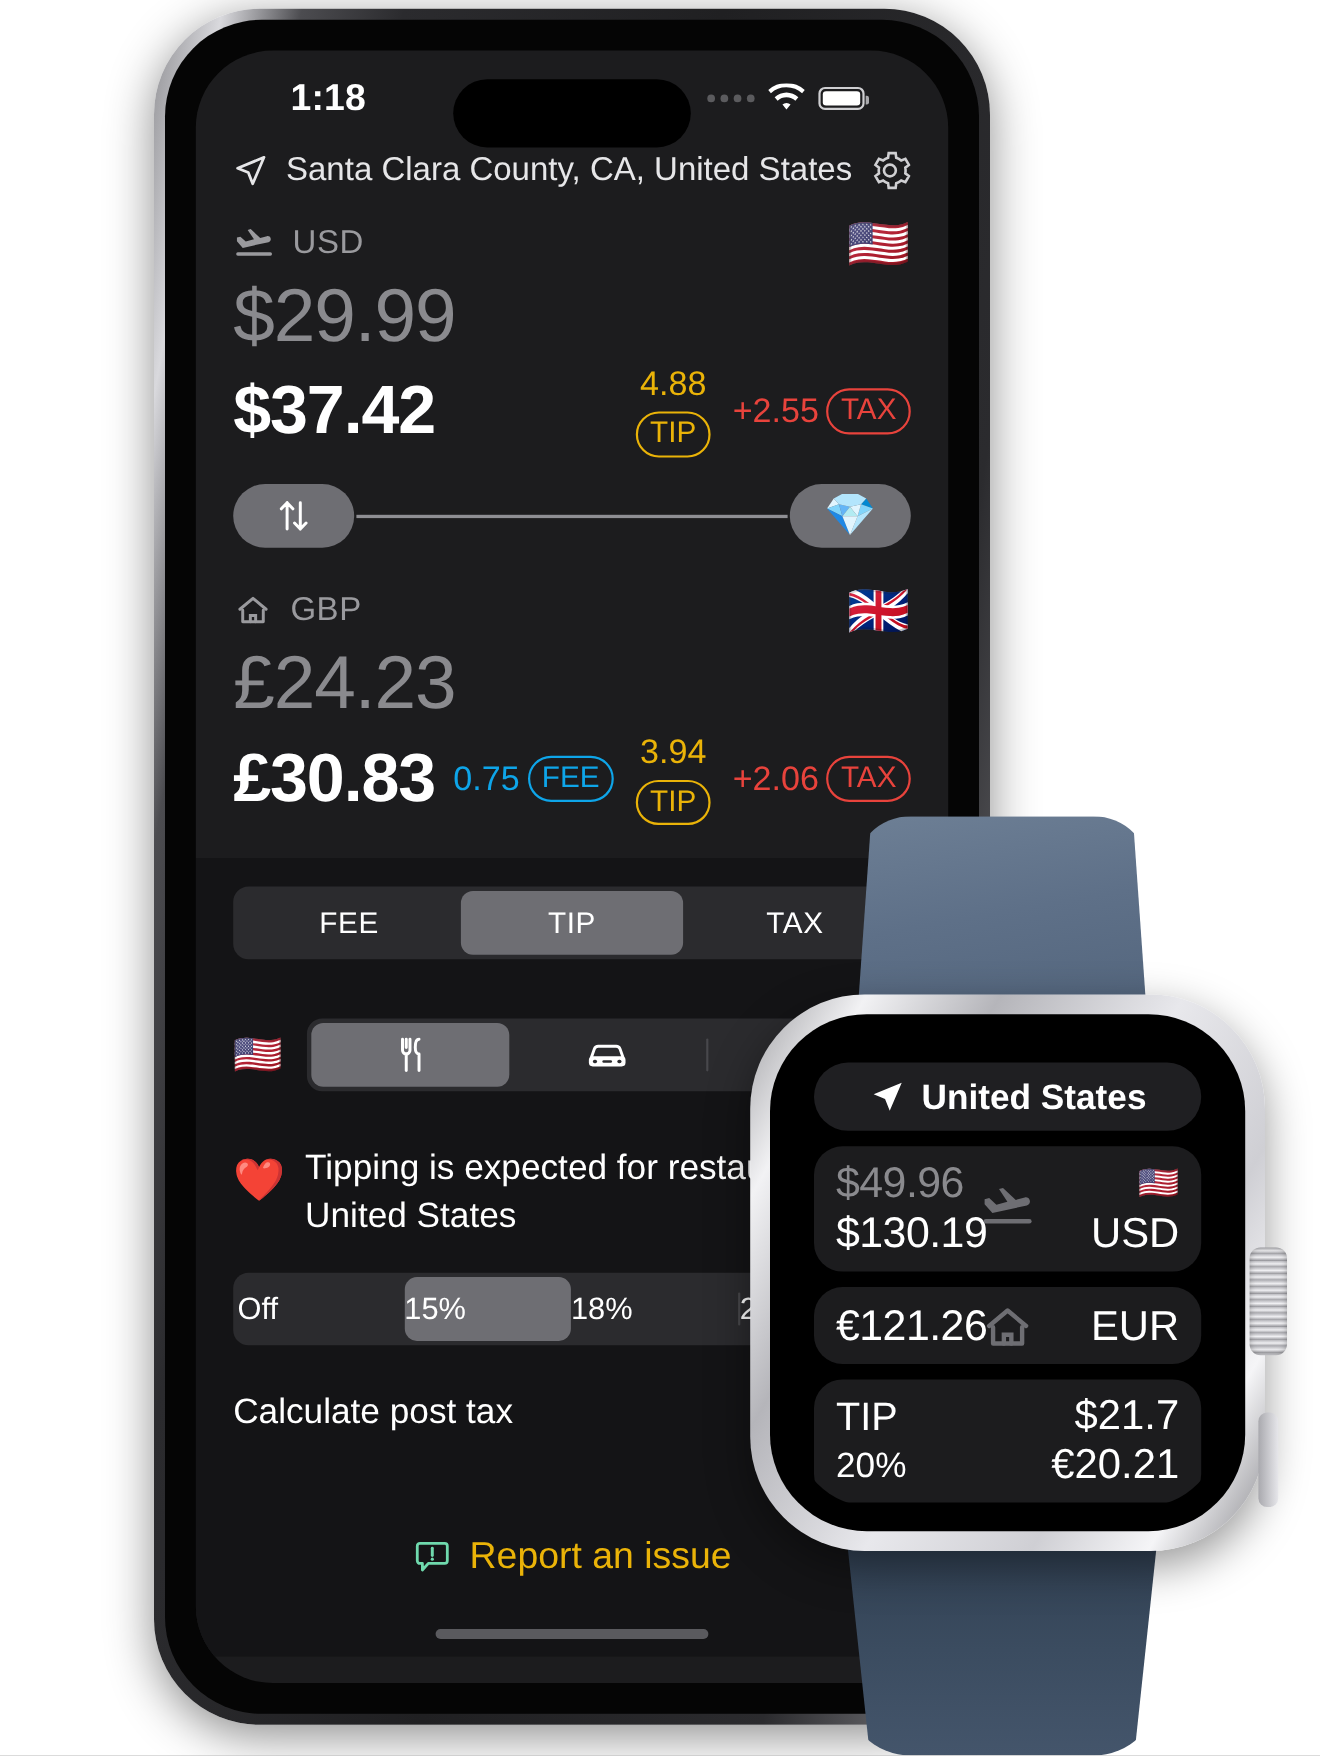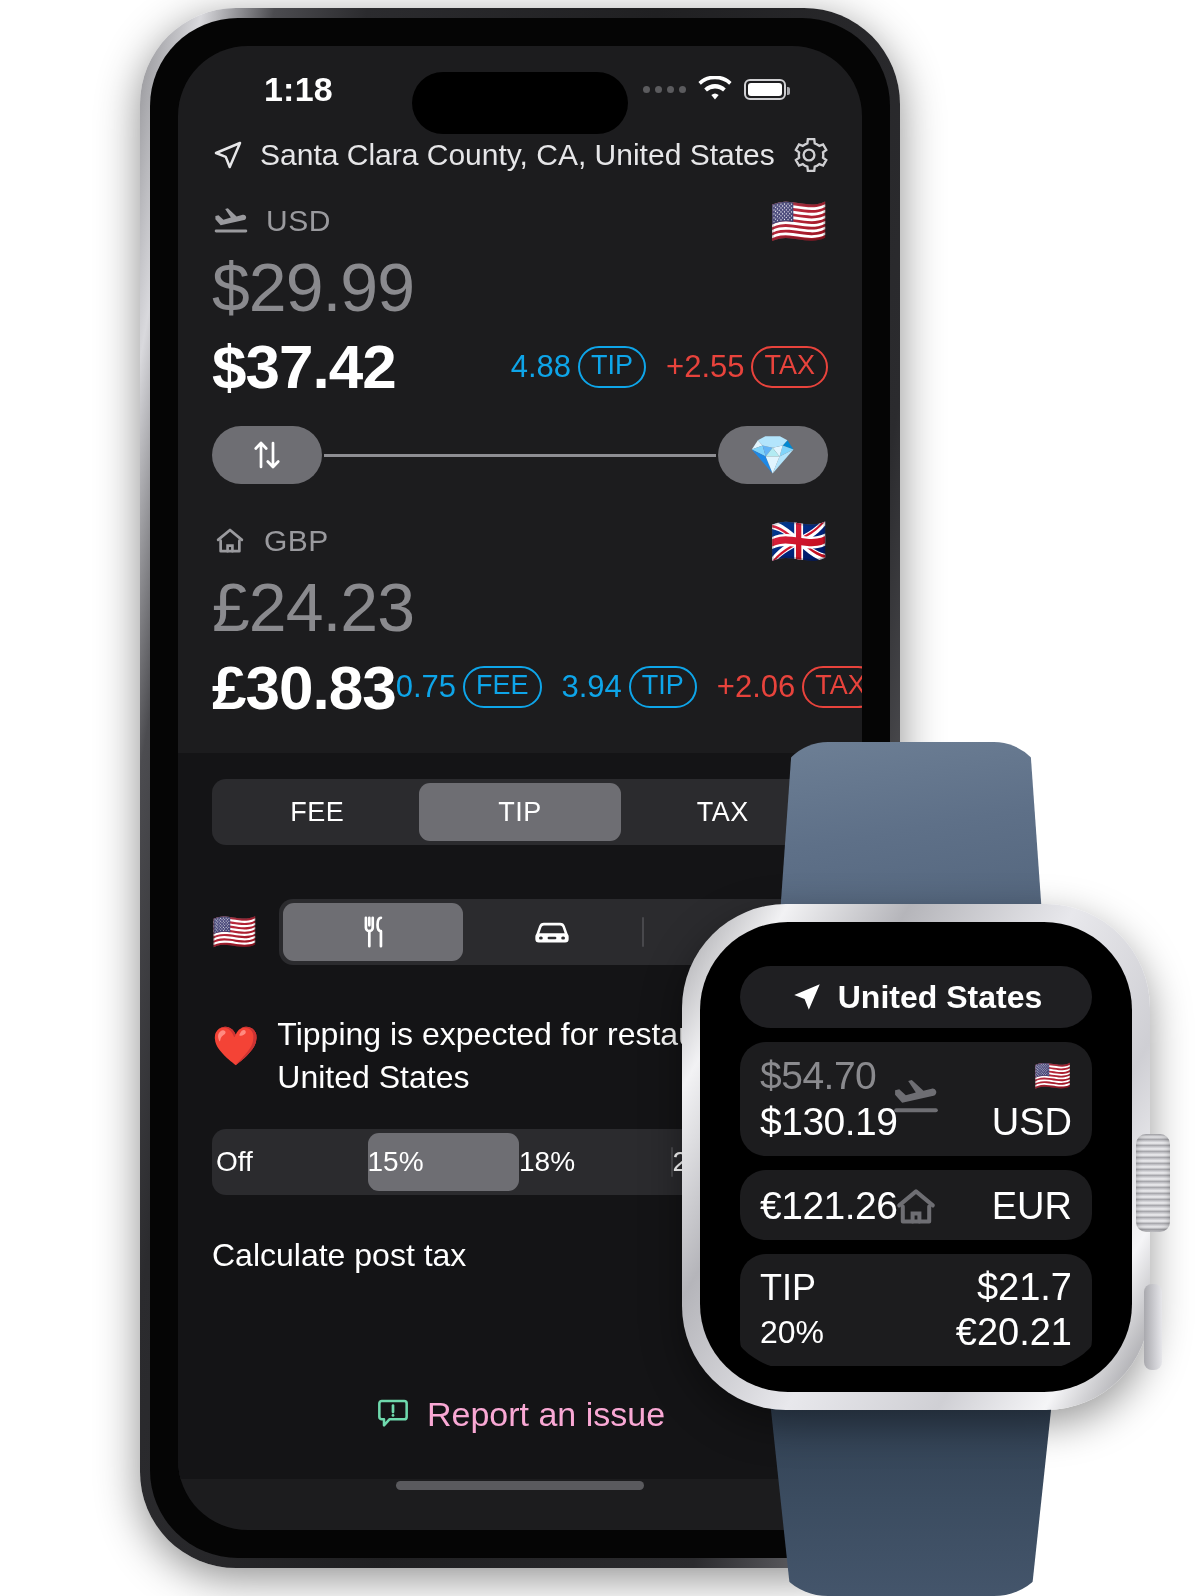--- a/index.html
+++ b/index.html
@@ -52,21 +52,21 @@
   .cur-block{padding:0 34px;}
   .cur-head{display:flex;align-items:center;height:62px;}
   .cur-code{font-size:30px;color:#9a9a9e;margin-left:16px;letter-spacing:.5px;}
   .cur-flag{margin-left:auto;font-size:46px;line-height:1;}
   .cur-base{font-size:68px;font-weight:400;color:#8a8a8e;line-height:1.05;letter-spacing:-1px;}
   .cur-row{display:flex;align-items:center;margin-top:8px;}
   .cur-total{font-size:62px;font-weight:700;color:#fff;letter-spacing:-1px;white-space:nowrap;}
   .chips{margin-left:auto;display:flex;align-items:center;gap:20px;white-space:nowrap;}
   .chip{display:inline-flex;align-items:center;gap:7px;font-size:31px;}
   .chip .pill{border:2px solid currentColor;border-radius:22px;padding:1px 11px 3px;font-size:27px;line-height:1.25;}
-  .c-tip{color:#0ea5e9;}
+  .c-tip{color:#eab308;flex-direction:column;}
   .c-tax{color:#e8433c;}
   .c-fee{color:#0ea5e9;}
 
   
   #slider-row{display:flex;align-items:center;padding:0 34px;margin-top:22px;height:62px;}
   .sl-btn{width:110px;height:58px;border-radius:29px;background:#6e6e73;
           display:flex;align-items:center;justify-content:center;}
   #slider-track{flex:1;height:3px;background:#8e8e93;margin:0 2px;}
 
   
@@ -86,21 +86,21 @@
   #tip-note-icon{font-size:38px;line-height:1;margin-right:18px;margin-top:14px;}
   #tip-note-text{font-size:32px;color:#fff;line-height:1.35;white-space:nowrap;}
 
   #pct-seg{display:flex;background:#2b2b2e;border-radius:14px;height:58px;align-items:center;padding:4px;margin-top:30px;}
   #pct-seg > div{flex:1;text-align:left;font-size:28px;color:#fff;line-height:58px;border-radius:11px;}
   #pct-seg > div.active{background:#6e6e73;}
 
   #post-tax{font-size:32px;color:#fff;margin-top:42px;}
 
   #report-row{position:absolute;left:0;right:0;bottom:96px;display:flex;
-              align-items:flex-start;justify-content:center;gap:16px;color:#f9a8d4;}
+              align-items:center;justify-content:center;gap:16px;color:#eab308;}
   #report-label{font-size:34px;}
   #home-ind{position:absolute;left:50%;transform:translateX(-50%);bottom:40px;
             width:248px;height:9px;border-radius:5px;background:#5a5a5e;}
 
   
   #watch-wrap{position:absolute;left:672px;top:742px;width:500px;height:854px;}
   #band-top{position:absolute;left:104px;top:0;width:270px;height:230px;
     background:linear-gradient(170deg,#6d7f95 0%,#5e7088 40%,#4f6178 100%);
     border-radius:52px 52px 16px 16px;
     clip-path:polygon(6% 0,94% 0,100% 100%,0 100%);}
@@ -365,21 +365,21 @@
         </div>
 
         <div class="wrow">
           <div class="w-mid">
             <svg width="52" height="40" viewBox="0 0 28 22">
               <path d="M2.5 7.3l2.3-.6 3.6 3.3 5.5-1.5-4.2-6.3 2-.6 6.4 6 4.5-1.2c1.1-.3 2.2.35 2.5 1.45.3 1.1-.35 2.2-1.45 2.5L6.4 14.2 2.5 9.8z" fill="#6e6e73"></path>
               <rect x="2" y="17.2" width="24" height="2.2" rx="1.1" fill="#6e6e73"></rect>
             </svg>
           </div>
           <div class="wtop">
-            <span class="w-base">$54.70</span>
+            <span class="w-base">$49.96</span>
             <span class="w-flag">🇺🇸</span>
           </div>
           <div class="wbot">
             <span class="w-total">$130.19</span>
             <span class="w-code">USD</span>
           </div>
         </div>
 
         <div class="wrow">
           <div class="w-mid">

